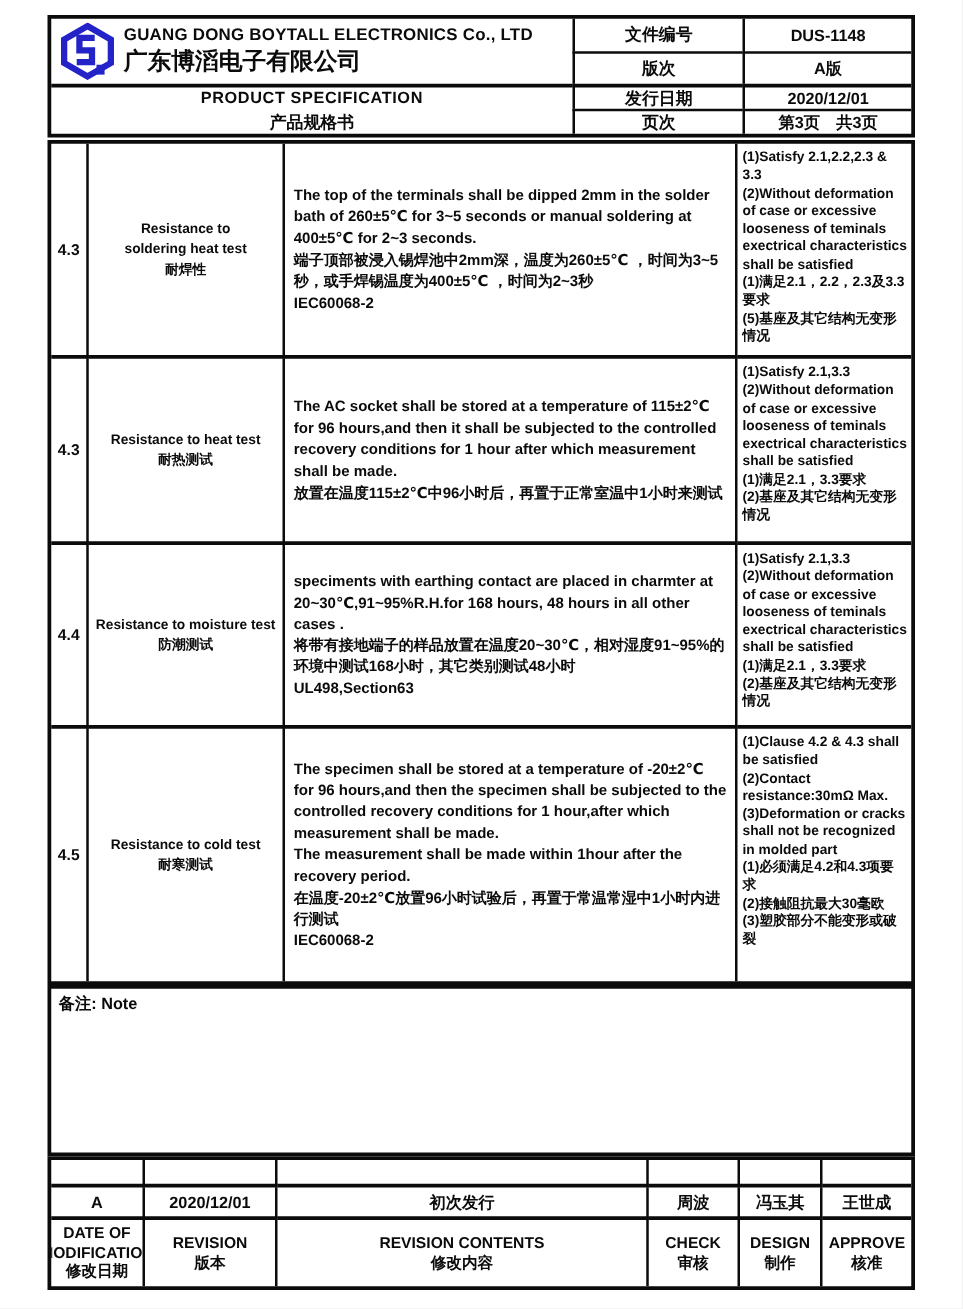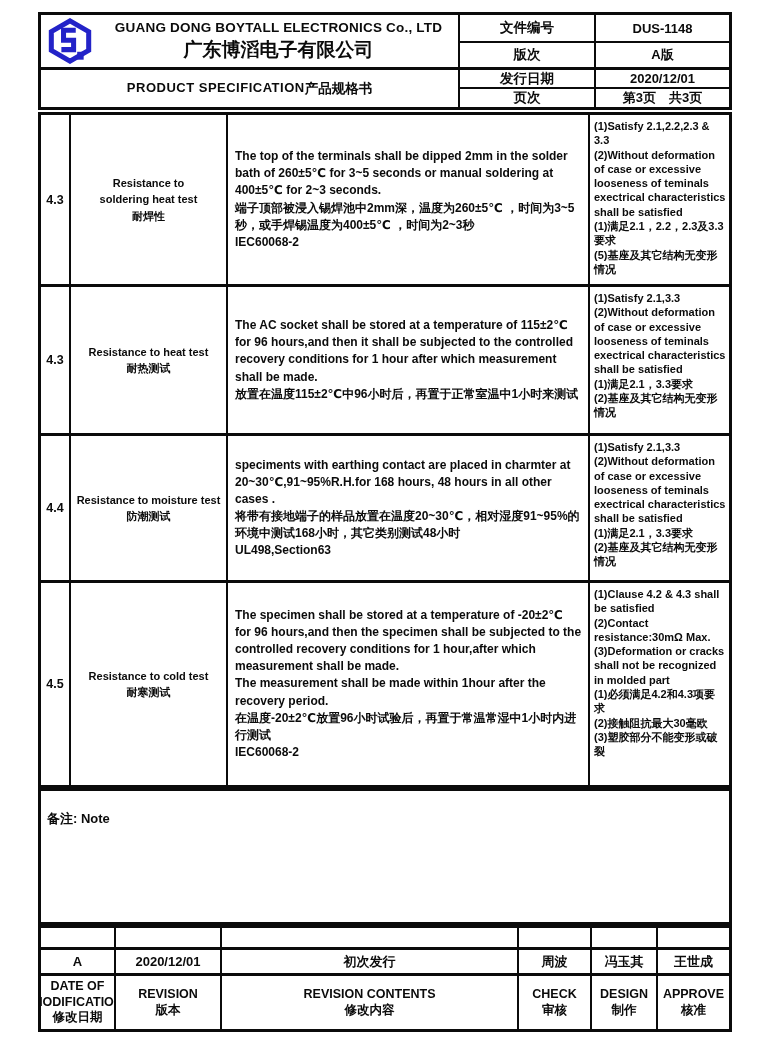--- a/index.html
+++ b/index.html
@@ -14,24 +14,24 @@
 
   
   .hdr { top:12px; height:98px; display:grid;
          grid-template-columns:417px 136px 1fr;
          grid-template-rows:26px 26px 20px 1fr; }
   .hcell { display:flex; align-items:center; justify-content:center; text-align:center; overflow:hidden; }
   .bl2 { border-left:2px solid #0b0b0b; }
   .bt2 { border-top:2px solid #0b0b0b; }
   .bt3 { border-top:3px solid #0b0b0b; }
   .company { grid-column:1; grid-row:1 / span 2; justify-content:flex-start; padding-left:6px; gap:6px; }
-  .company .names { flex:1; display:flex; flex-direction:column; align-items:center; line-height:1.35; }
+  .company .names { flex:1; display:flex; flex-direction:column; align-items:flex-start; line-height:1.35; }
   .company-en { font-size:13.5px; letter-spacing:0.2px; }
   .company-cn { font-size:19px; }
-  .product { grid-column:1; grid-row:3 / span 2; line-height:1.45; }
+  .product { grid-column:1; grid-row:3 / span 2; flex-direction:column; line-height:1.45; }
   .product-en { font-size:13px; letter-spacing:0.5px; }
   .product-cn { font-size:13.5px; }
   .hlabel { font-size:13.5px; }
   .hvalue { font-size:13px; }
 
   
   .spec { top:112px; height:676px; display:grid;
           grid-template-columns:30px 157px 362px 1fr;
           grid-template-rows:172px 149px 147px 1fr; }
   .scell { display:flex; overflow:hidden; }
@@ -40,21 +40,21 @@
   .c-no   { align-items:center; justify-content:center; font-size:12.5px; }
   .c-item { align-items:center; justify-content:center; text-align:center;
             font-size:11px; line-height:1.5; white-space:pre-line; padding:0 2px; }
   .c-cond { align-items:center; text-align:left; font-size:12px; line-height:1.42;
             white-space:pre-line; padding:4px 6px 4px 7px; }
   .c-req  { align-items:flex-start; text-align:left; font-size:11px; line-height:1.3;
             white-space:pre-line; padding:4px 3px 2px 4px; }
 
   
   .note { top:788px; height:137px; }
-  .note-label { font-size:13px; padding:3px 0 0 6px;margin-top:16px; }
+  .note-label { font-size:13px; padding:3px 0 0 6px; }
 
   
   .rev { top:925px; height:107px; display:grid;
          grid-template-columns:75px 106px 297px 73px 66px 1fr;
          grid-template-rows:22px 26px 1fr; }
   .rcell { display:flex; align-items:center; justify-content:center; text-align:center;
            white-space:pre-line; overflow:hidden; }
   .rdata { font-size:13px; }
   .rlabel { font-size:12.5px; line-height:1.25; }
 

